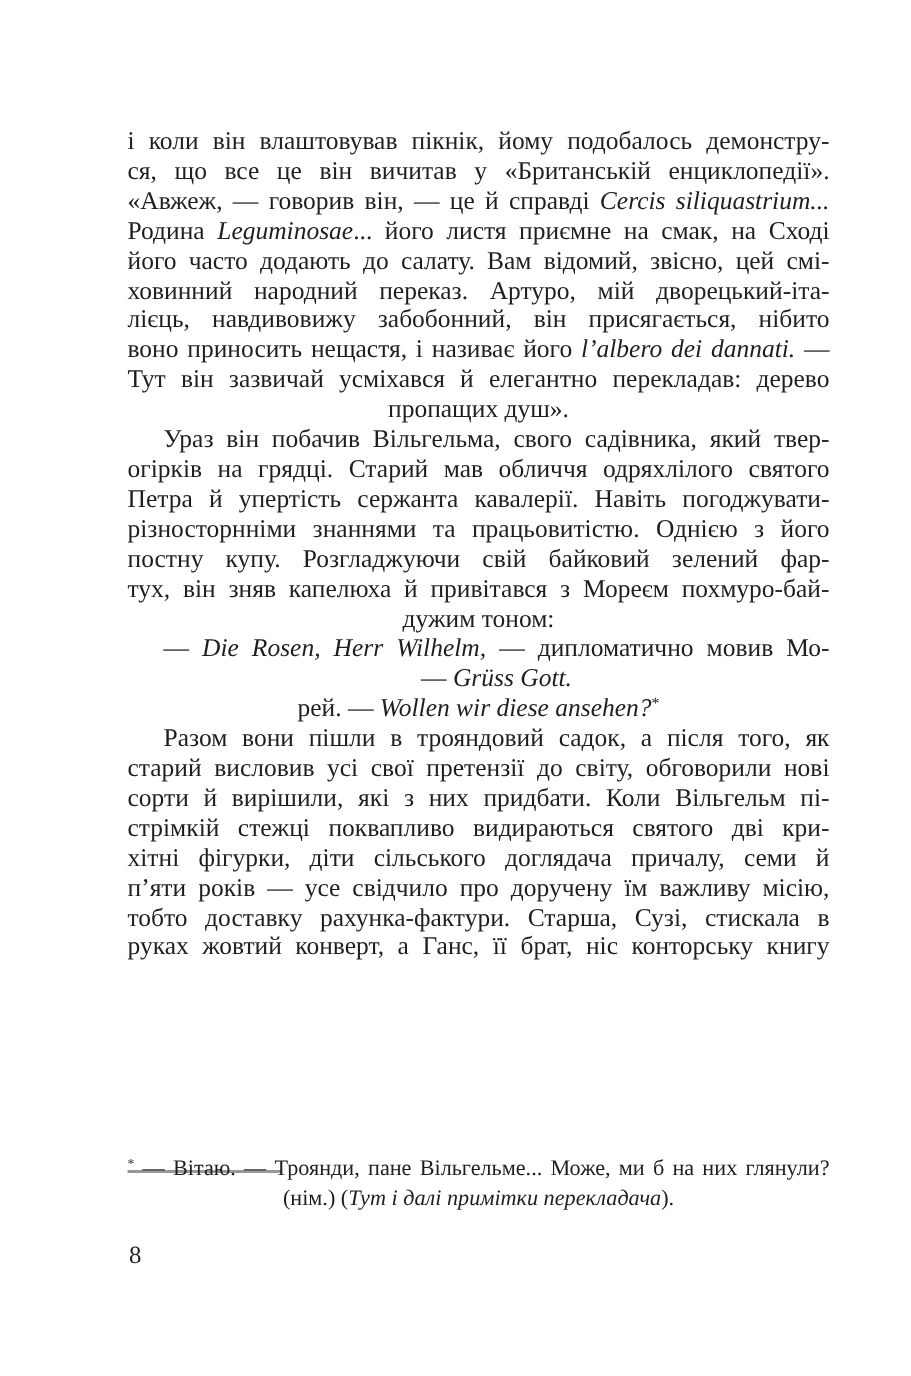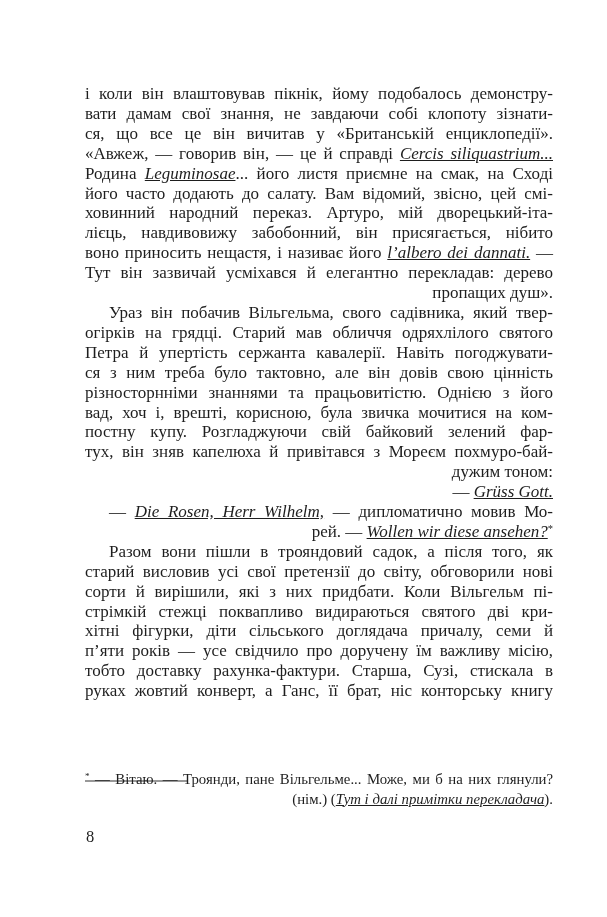--- a/index.html
+++ b/index.html
@@ -18,29 +18,29 @@
   }
   .body-text {
     position: absolute;
     left: 85px;
     top: 84px;
     width: 468px;
     font-size: 17px;
     line-height: 19.9px;
   }
   .line {
-    text-align: right;
+    text-align: center;
     min-height: 19.9px;
   }
   .line.justify {
     text-align: justify;
     text-align-last: justify;
   }
   .line.indent { padding-left: 24px; }
-  .it { font-style: italic; text-decoration: underline; }
+  .it { font-style: italic; }
   .sup {
     font-size: 62%;
     vertical-align: 0.5em;
     line-height: 0;
   }
   .fn-rule {
     position: absolute;
     left: 85px;
     top: 780px;
     width: 103px;
@@ -62,41 +62,38 @@
     top: 827px;
     font-size: 16.5px;
   }
 </style>
 </head>
 <body>
 
 <div class="page">
   <div class="body-text">
       <div class="line justify"><span>і коли він влаштовував пікнік, йому подобалось демонстру-</span></div>
-      <div class="line justify"><span>вати дамам свої знання, не завдаючи собі клопоту зізнати-</span></div>
       <div class="line justify"><span>ся, що все це він вичитав у «Британській енциклопедії».</span></div>
       <div class="line justify"><span>«Авжеж, — говорив він, — це й справді </span><span class="it">Cercis siliquastrium...</span></div>
       <div class="line justify"><span>Родина </span><span class="it">Leguminosae</span><span>... його листя приємне на смак, на Сході</span></div>
       <div class="line justify"><span>його часто додають до салату. Вам відомий, звісно, цей смі-</span></div>
       <div class="line justify"><span>ховинний народний переказ. Артуро, мій дворецький-іта-</span></div>
       <div class="line justify"><span>лієць, навдивовижу забобонний, він присягається, нібито</span></div>
       <div class="line justify"><span>воно приносить нещастя, і називає його </span><span class="it">l’albero dei dannati.</span><span> —</span></div>
       <div class="line justify"><span>Тут він зазвичай усміхався й елегантно перекладав: дерево</span></div>
       <div class="line"><span>пропащих душ».</span></div>
       <div class="line justify indent"><span>Ураз він побачив Вільгельма, свого садівника, який твер-</span></div>
       <div class="line justify"><span>огірків на грядці. Старий мав обличчя одряхлілого святого</span></div>
       <div class="line justify"><span>Петра й упертість сержанта кавалерії. Навіть погоджувати-</span></div>
-      <div class="line justify"><span>ся з ним треба було тактовно, але він довів свою цінність</span></div>
       <div class="line justify"><span>різносторнніми знаннями та працьовитістю. Однією з його</span></div>
-      <div class="line justify"><span>вад, хоч і, врешті, корисною, була звичка мочитися на ком-</span></div>
       <div class="line justify"><span>постну купу. Розгладжуючи свій байковий зелений фар-</span></div>
       <div class="line justify"><span>тух, він зняв капелюха й привітався з Мореєм похмуро-бай-</span></div>
       <div class="line"><span>дужим тоном:</span></div>
+      <div class="line justify indent"><span>— </span><span class="it">Die Rosen, Herr Wilhelm,</span><span> — дипломатично мовив Мо-</span></div>
       <div class="line indent"><span>— </span><span class="it">Grüss Gott.</span></div>
-      <div class="line justify indent"><span>— </span><span class="it">Die Rosen, Herr Wilhelm,</span><span> — дипломатично мовив Мо-</span></div>
       <div class="line"><span>рей. — </span><span class="it">Wollen wir diese ansehen?</span><span class="sup">*</span></div>
       <div class="line justify indent"><span>Разом вони пішли в трояндовий садок, а після того, як</span></div>
       <div class="line justify"><span>старий висловив усі свої претензії до світу, обговорили нові</span></div>
       <div class="line justify"><span>сорти й вирішили, які з них придбати. Коли Вільгельм пі-</span></div>
       <div class="line justify"><span>стрімкій стежці поквапливо видираються святого дві кри-</span></div>
       <div class="line justify"><span>хітні фігурки, діти сільського доглядача причалу, семи й</span></div>
       <div class="line justify"><span>п’яти років — усе свідчило про доручену їм важливу місію,</span></div>
       <div class="line justify"><span>тобто доставку рахунка-фактури. Старша, Сузі, стискала в</span></div>
       <div class="line justify"><span>руках жовтий конверт, а Ганс, її брат, ніс конторську книгу</span></div>
     </div>

